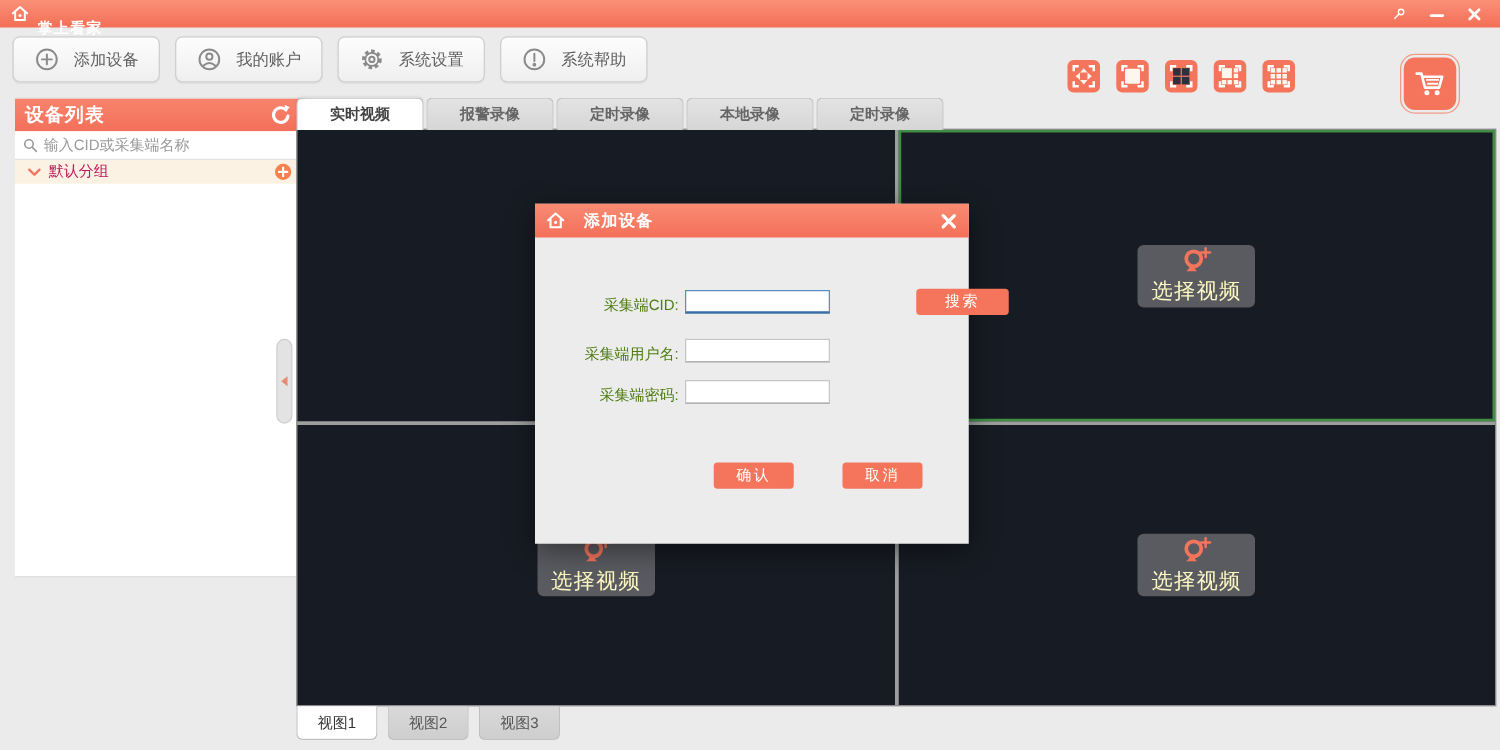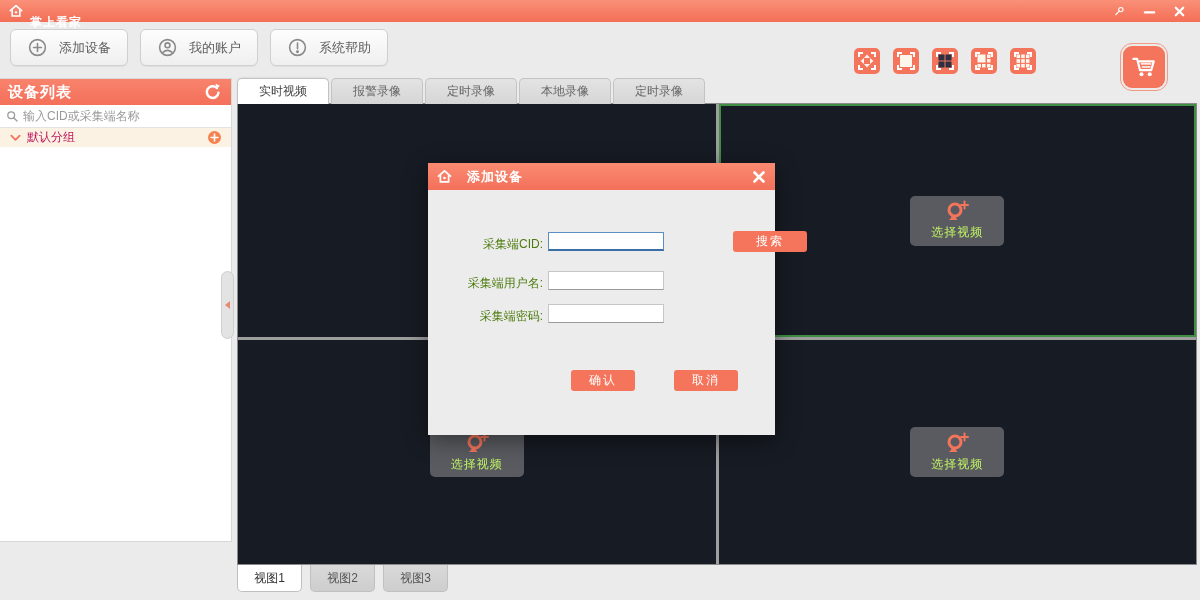--- a/index.html
+++ b/index.html
@@ -25,21 +25,21 @@
   .layout-icon { width:26px; height:26px; border-radius:5px; background:#f4745c; cursor:pointer; }
   .layout-icon svg { width:26px; height:26px; display:block; }
 
   .cart-btn { position:absolute; left:1120px; top:43px; width:48px; height:48px; border-radius:12px;
     border:1px solid #f19a85; padding:2px; cursor:pointer; background:transparent; z-index:5; }
   .cart-inner { width:100%; height:100%; border-radius:9px; background:#f4745c;
     display:flex; align-items:center; justify-content:center; }
   .cart-inner svg { width:30px; height:30px; }
 
   
-  .sidebar { position:absolute; left:0; top:78px; width:232px; height:464px; background:#ffffff;
+  .sidebar { position:absolute; left:12px; top:78px; width:232px; height:384px; background:#ffffff;
     border:1px solid #d8d8d8; border-left:none; }
   .sidebar-header { height:26px; background:linear-gradient(#f8836c,#f4705a); color:#fff;
     display:flex; align-items:center; padding:0 8px; }
   .sidebar-title { font-size:15px; font-weight:bold; letter-spacing:1px; }
   .refresh-btn { margin-left:auto; width:20px; height:20px; cursor:pointer; }
   .search-row { height:23px; display:flex; align-items:center; gap:4px; padding:4px 6px;
     border-bottom:1px solid #e3e3e3; background:#fff; }
   .search-row svg { width:13px; height:13px; flex:none; }
   .search-input { border:none; outline:none; flex:1; font-size:12px; color:#444; background:transparent; }
   .search-input::placeholder { color:#9a9a9a; }
@@ -63,36 +63,36 @@
 
   
   .collapse-handle { position:absolute; left:221px; top:271px; width:13px; height:68px;
     background:#e3e3e3; border:1px solid #cfcfcf; border-radius:7px; z-index:4; cursor:pointer;
     display:flex; align-items:center; justify-content:center; }
   .collapse-handle .tri { width:0; height:0; border-top:4px solid transparent; border-bottom:4px solid transparent;
     border-right:5px solid #e98873; }
 
   
   .main-tabs { position:absolute; left:237px; top:78px; display:flex; gap:2px; z-index:3; }
-  .tab { width:92px; height:26px; display:flex; align-items:center; justify-content:center;
+  .tab { width:102px; height:26px; display:flex; align-items:center; justify-content:center;
     background:linear-gradient(#e3e3e3,#d6d6d6); border:1px solid #c3c3c3; border-bottom:none;
-    border-radius:5px 5px 0 0; font-size:12px; color:#666; cursor:pointer; }
+    border-radius:5px 5px 0 0; font-size:12px; color:#666; cursor:pointer;font-weight:bold; }
   .tab.active { background:#fff; color:#444; height:26px; box-shadow:0 -1px 2px rgba(0,0,0,.06); }
 
   
   .video-grid { position:absolute; left:237px; top:103px; width:960px; height:462px;
     background:#9e9e9e; border:1px solid #8a8a8a; display:grid;
     grid-template-columns:1fr 1fr; grid-template-rows:233px 1fr; gap:3px; }
   .cell { background:#171b23; position:relative; }
   .cell.selected { outline:2px solid #3f8e43; outline-offset:-2px; }
   .select-btn { position:absolute; left:50%; top:50%; transform:translate(-50%,-50%);
     width:94px; height:50px; background:rgba(96,97,102,.92); border-radius:5px; cursor:pointer;
     display:flex; flex-direction:column; align-items:center; justify-content:center; gap:2px; }
   .select-btn svg { width:26px; height:22px; }
-  .select-label { color:#bef264; font-size:12px; letter-spacing:1px; }
+  .select-label { color:#fef9c3; font-size:17px; letter-spacing:1px; }
 
   
   .view-tabs { position:absolute; left:237px; top:565px; display:flex; gap:8px; z-index:3; }
   .view-tab { width:65px; height:27px; display:flex; align-items:center; justify-content:center;
     background:linear-gradient(#d9d9d9,#cecece); border:1px solid #c0c0c0; border-top:none;
     border-radius:0 0 5px 5px; font-size:12px; color:#555; cursor:pointer; }
   .view-tab.active { background:#fff; color:#333; }
 
   
   .dialog { position:absolute; left:428px; top:163px; width:347px; height:272px; z-index:50;
@@ -157,20 +157,28 @@
   </button>
   <button class="tool-btn">
     <svg viewBox="0 0 24 24" class="icon-stroke">
         <circle cx="12" cy="12" r="9"></circle>
         <circle cx="12" cy="9.5" r="2.8"></circle>
         <path d="M6.8 17.5 Q12 13 17.2 17.5"></path>
       </svg>
     <span>我的账户</span>
   </button>
   <button class="tool-btn">
+    <svg viewBox="0 0 24 24">
+        <circle cx="12" cy="12" r="7.2" fill="none" stroke="#8a8a8a" stroke-width="3.6" stroke-dasharray="3.1 2.4"></circle>
+        <circle cx="12" cy="12" r="6" fill="none" stroke="#8a8a8a" stroke-width="1.6"></circle>
+        <circle cx="12" cy="12" r="2.4" fill="none" stroke="#8a8a8a" stroke-width="1.8"></circle>
+      </svg>
+    <span>系统设置</span>
+  </button>
+  <button class="tool-btn">
     <svg viewBox="0 0 24 24" class="icon-stroke">
         <circle cx="12" cy="12" r="9"></circle>
         <line x1="12" y1="6.8" x2="12" y2="13.5"></line>
         <circle cx="12" cy="16.8" r="0.8" fill="#8a8a8a"></circle>
       </svg>
     <span>系统帮助</span>
   </button>
 </div>
 
 <div class="layout-icons">

